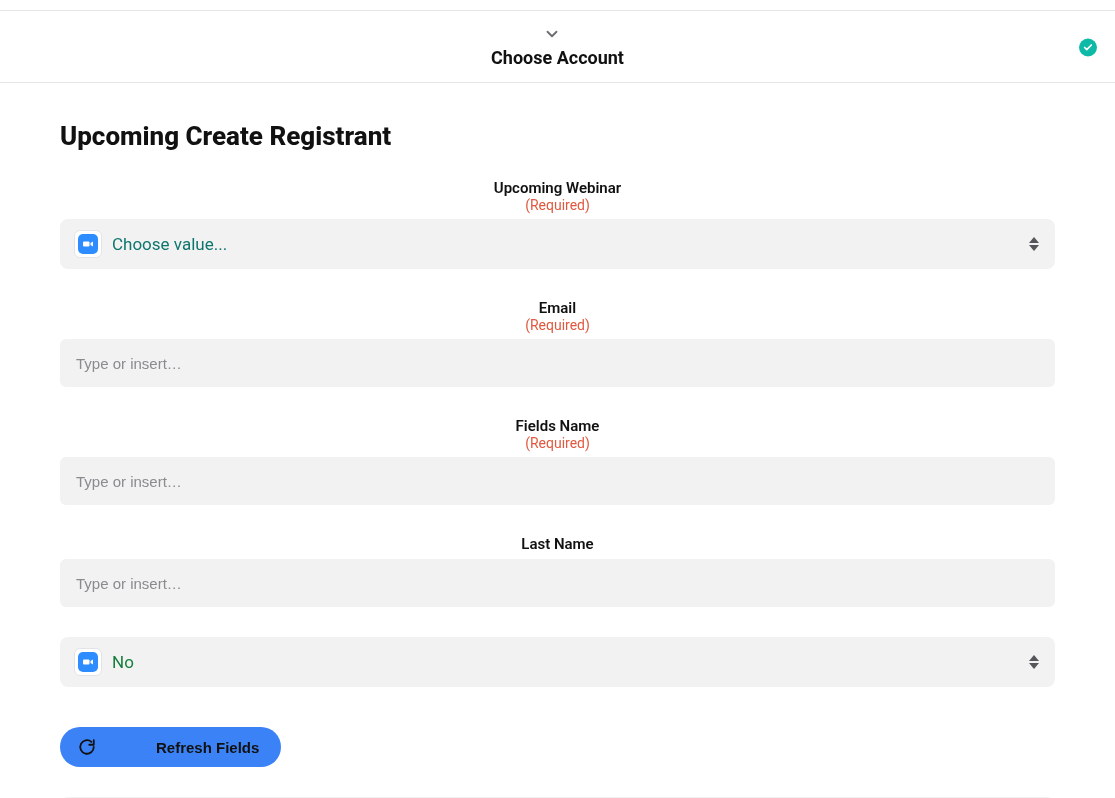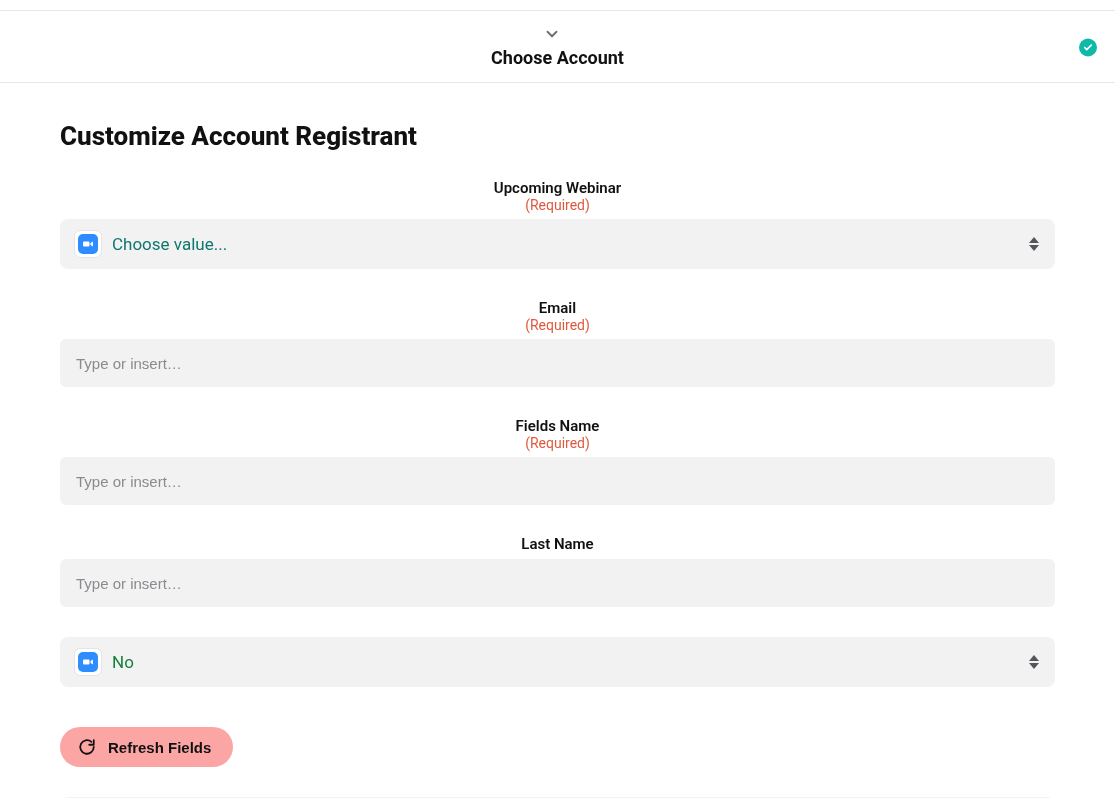--- a/index.html
+++ b/index.html
@@ -148,33 +148,34 @@
     display: inline-flex;
     align-items: center;
     margin-left: 8px;
     vertical-align: middle;
   }
   .radio-row input[type="radio"] {
     margin: 0 3px 0 3px;
     accent-color: #555;
   }
   .refresh-btn {
-    background: #fca5a5;
+    background: #3b82f6;
     border: none;
     border-radius: 999px;
     height: 40px;
     padding: 0 22px 0 18px;
     display: inline-flex;
     align-items: center;
     font-size: 15px;
     font-weight: 700;
     color: #111;
     cursor: pointer;
     margin-top: 10px;
     margin-bottom: 30px;
+    gap: 48px;
   }
   .refresh-btn svg { margin-right: 12px; }
   .bottom-bar {
     background: #f2f2f3;
     border-radius: 8px 8px 0 0;
     height: 20px;
   }
 </style>
 </head>
 <body>
@@ -190,21 +191,21 @@
     <span class="status">
       <span class="status-circle">
         <svg width="10" height="10" viewBox="0 0 24 24" fill="none" stroke="#fff" stroke-width="4" stroke-linecap="round" stroke-linejoin="round">
             <polyline points="20 6 9 17 4 12"></polyline>
           </svg>
       </span>
     </span>
   </div>
 
   <div class="content">
-    <div class="h2">Customize Account Registrant</div>
+    <div class="h2">Upcoming Create Registrant</div>
 
     
     <div class="field">
       <div class="field-label-row">
         <span class="field-label">Upcoming Webinar</span>
         <span class="req">(Required)</span>
       </div>
       <div class="select-shell">
         <span class="app-icon">
           <span class="zoom-inner">

